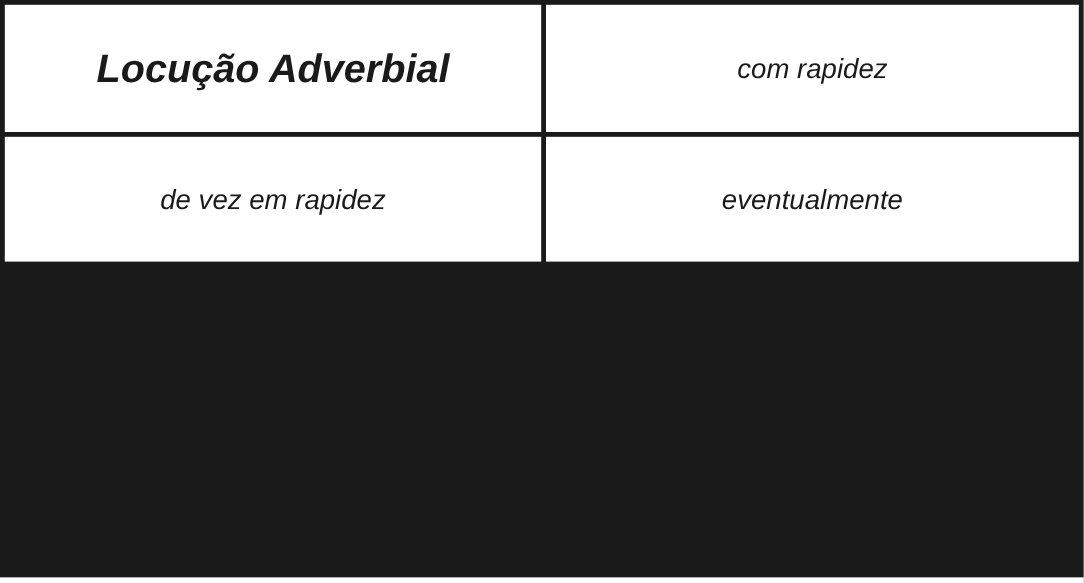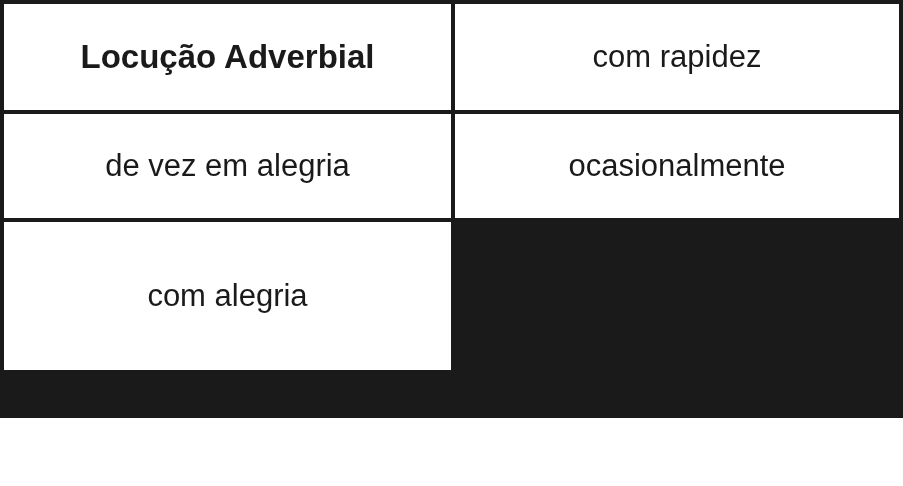--- a/index.html
+++ b/index.html
@@ -12,36 +12,37 @@
     margin: 0;
     padding: 0;
     width: 903px;
     height: 486px;
     background: var(--bg-color);
     font-family: "Liberation Sans", "DejaVu Sans", sans-serif;
     color: var(--text-color);
   }
   .table {
     width: 903px;
-    height: 418px;
+    height: 481px;
     display: grid;
     grid-template-columns: 447px 1fr;
     grid-template-rows: 106px 104px 148px 1fr;
     gap: 4px;
     background: var(--border-color);
     border: 4px solid var(--border-color);
+    font-style: italic;
   }
   .cell {
     background: var(--bg-color);
     display: flex;
     flex-direction: column;
     align-items: center;
     justify-content: center;
     text-align: center;
-    font-size: 31px;
+    font-size: 23px;
     line-height: 1.6;
     padding: 2px 8px;
   }
   .cell.header {
     font-weight: 700;
     font-size: 33px;
   }
   .cell span { display: block; }
 </style>
 </head>
@@ -51,23 +52,20 @@
 
   <div class="cell header">
     <span>Locução Adverbial</span>
   </div>
 
   <div class="cell">
     <span>com rapidez</span>
   </div>
 
   <div class="cell">
-    <span>de vez em alegria</span>
+    <span>de vez em rapidez</span>
   </div>
   <div class="cell">
-    <span>ocasionalmente</span>
+    <span>eventualmente</span>
   </div>
 
-  <div class="cell">
-    <span>com alegria</span>
-  </div>
 
 </div>
 
 </body></html>

